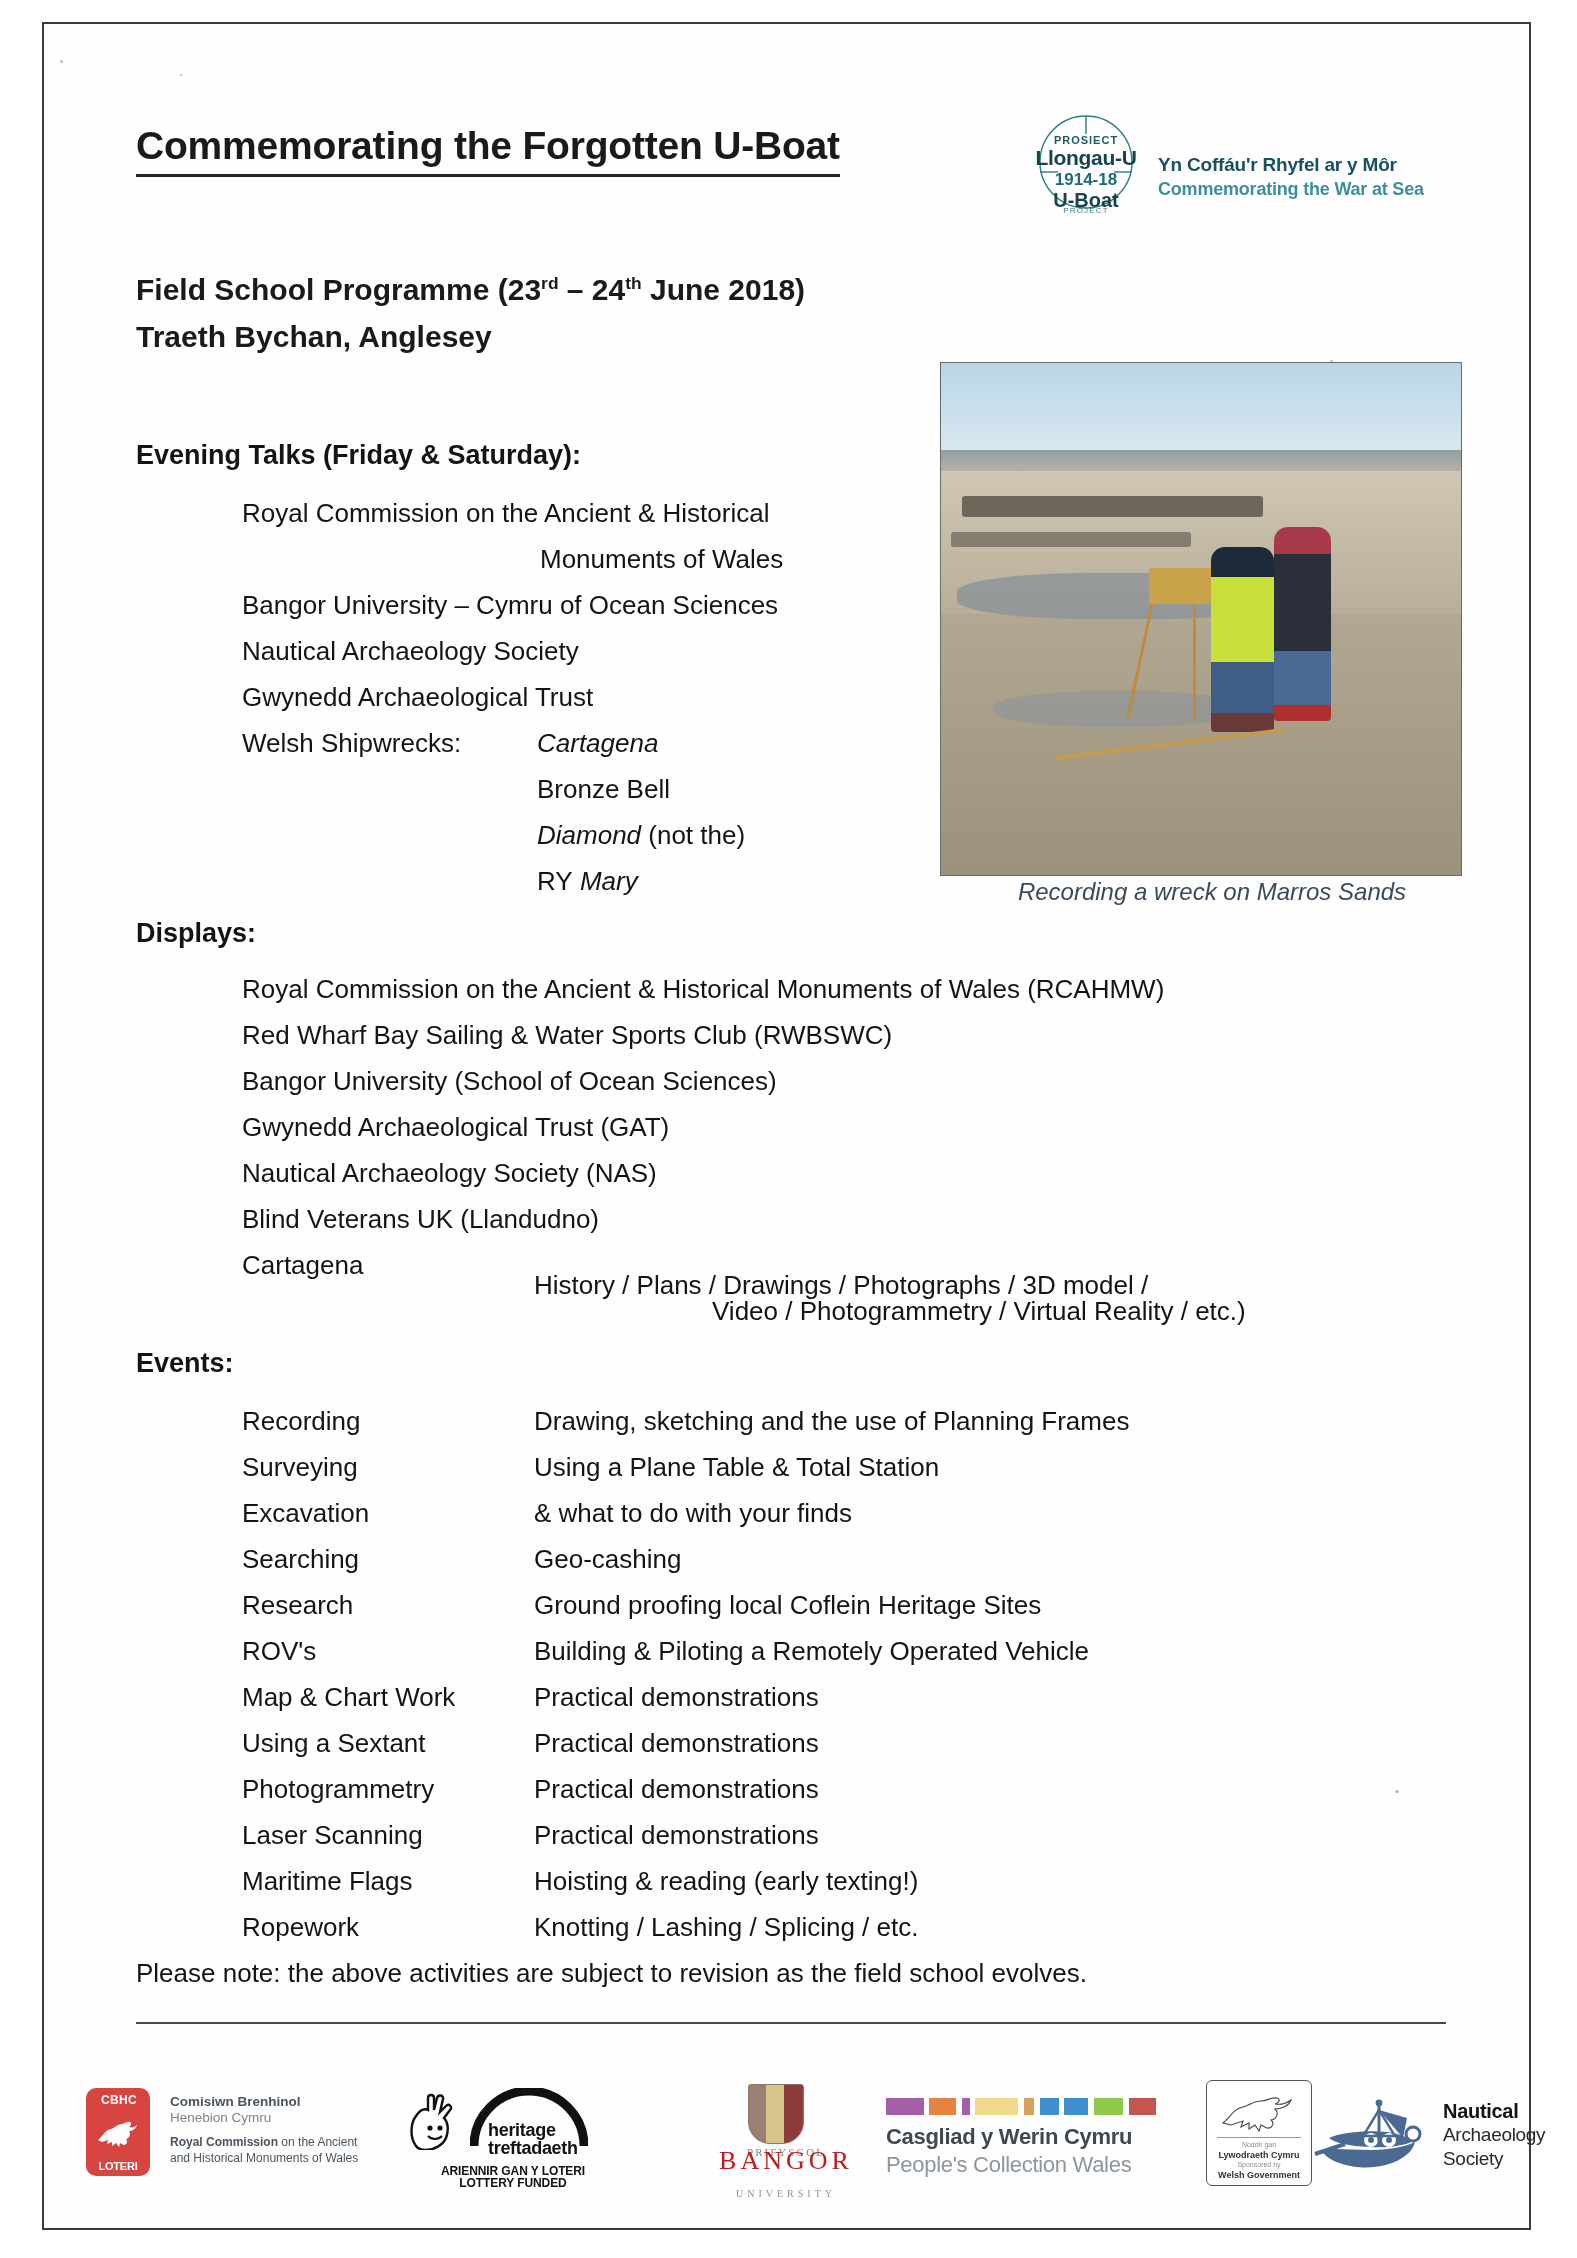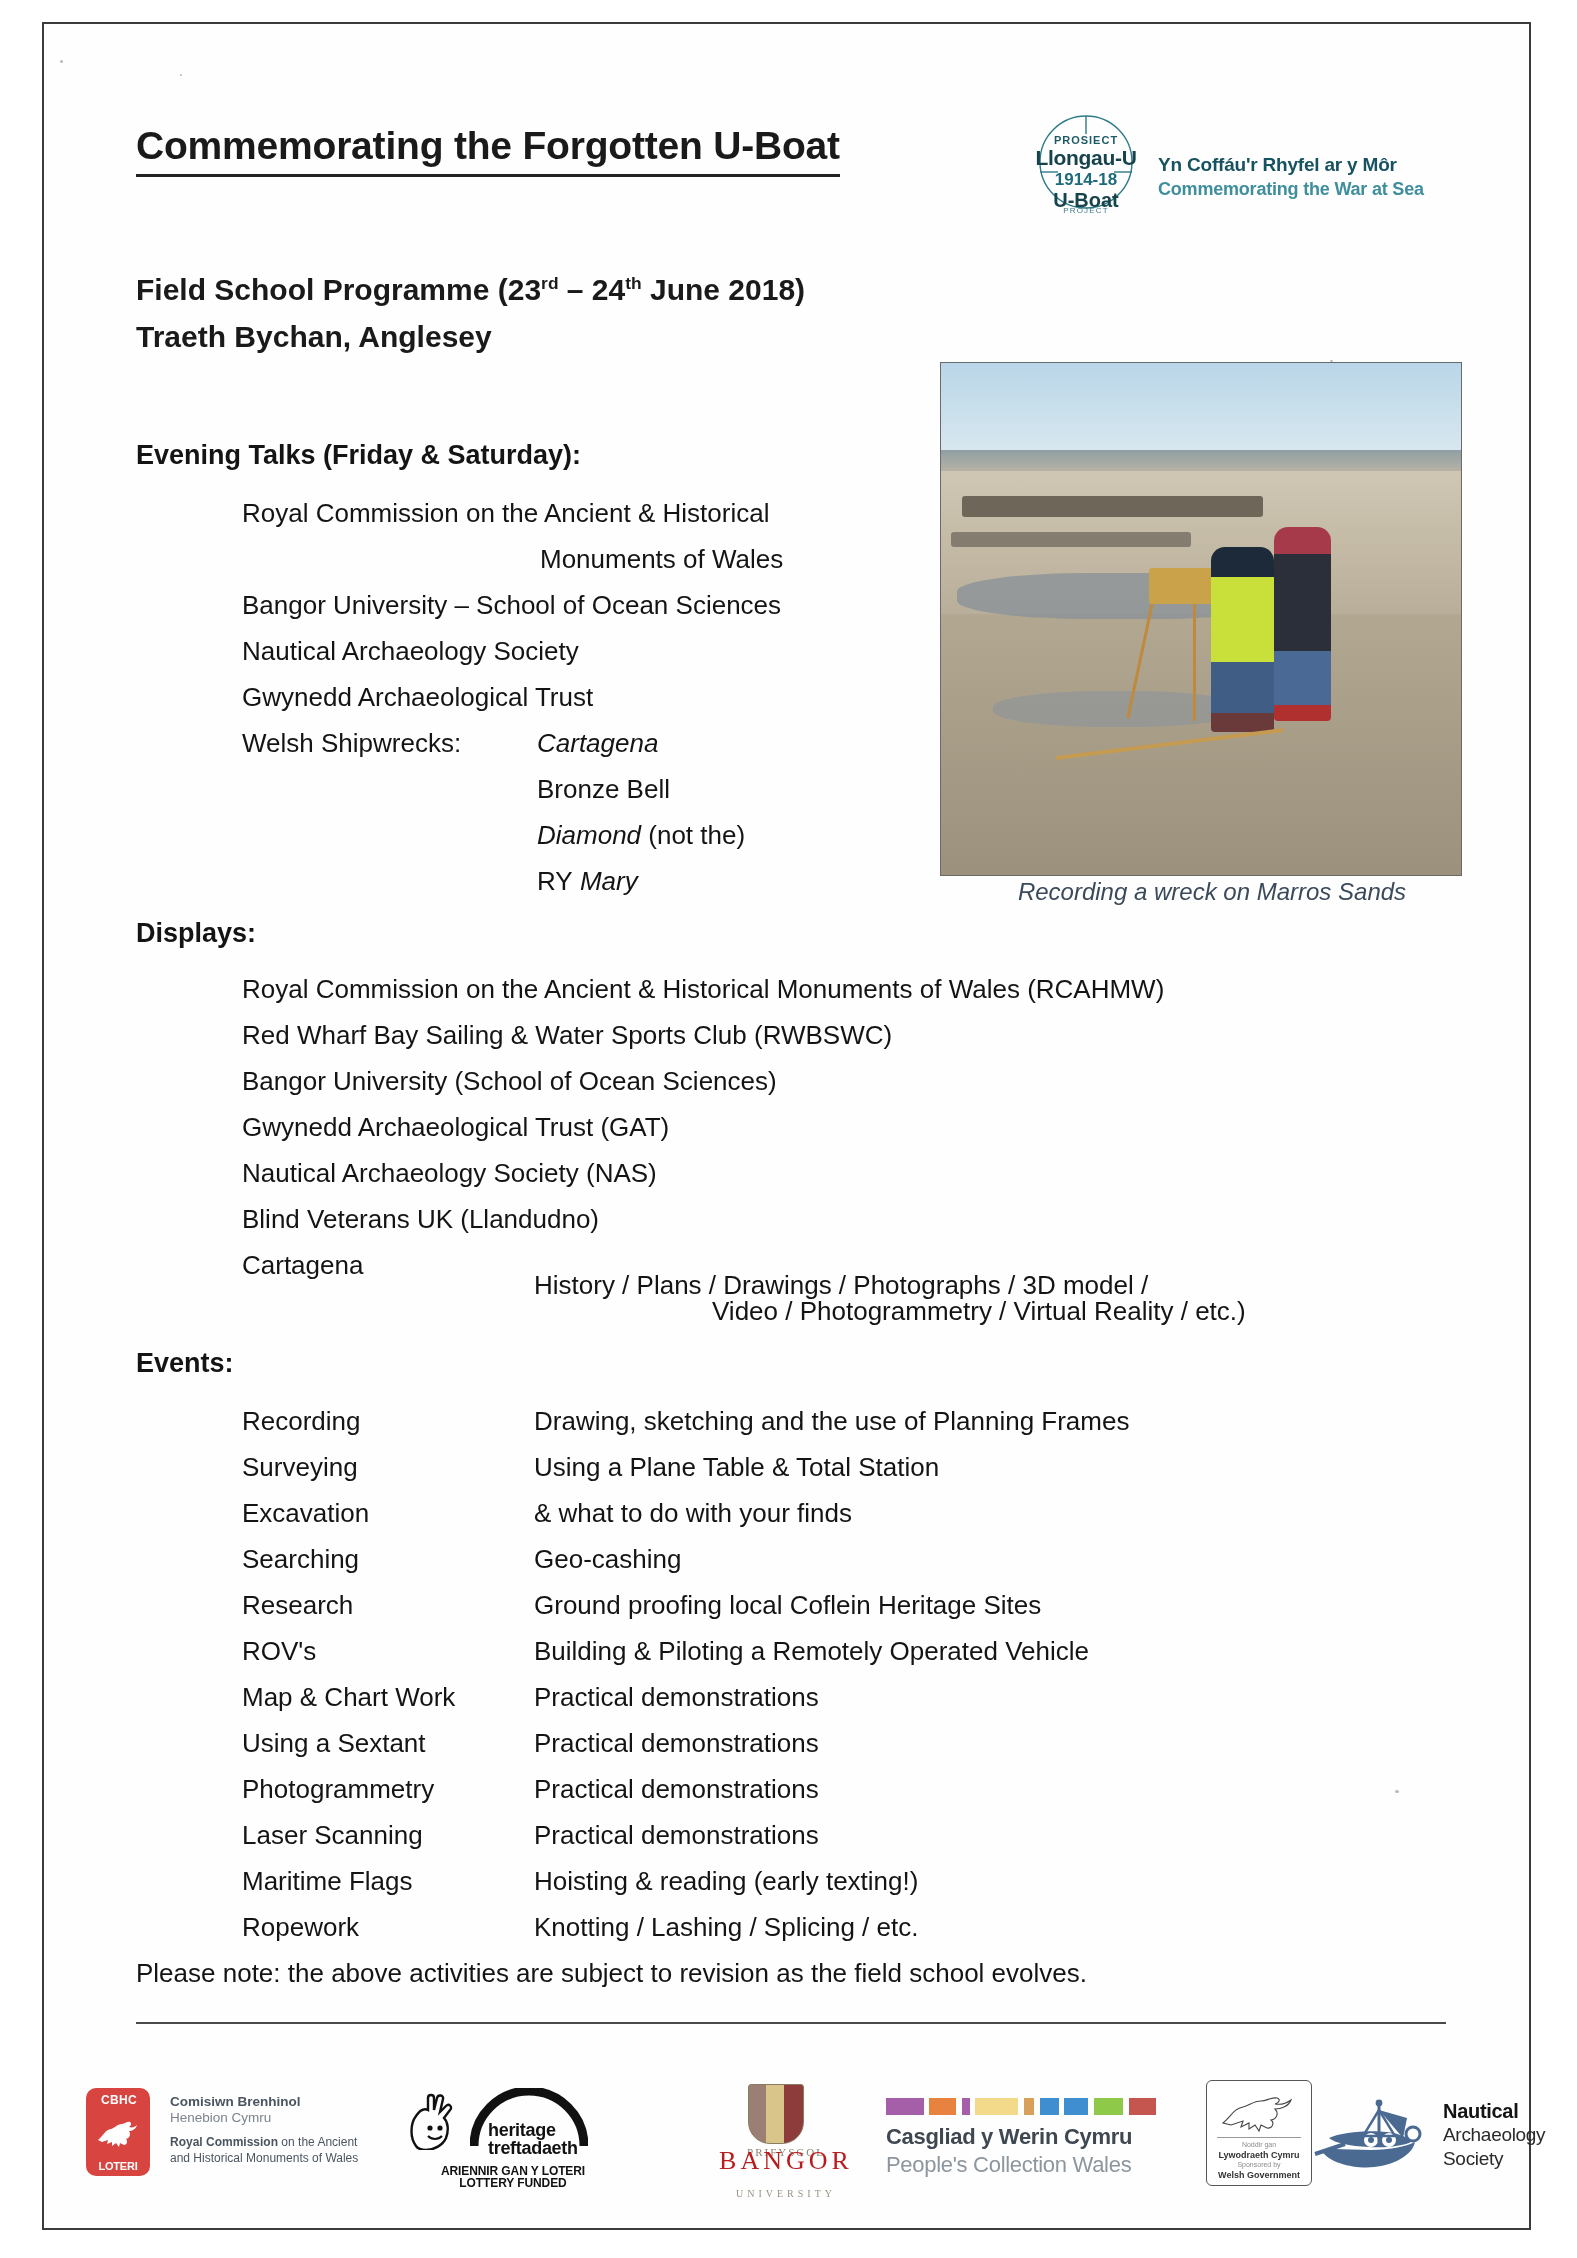--- a/index.html
+++ b/index.html
@@ -251,21 +251,21 @@
     <div class="ph-head"></div>
     <div class="ph-person-a"></div>
     <div class="ph-person-b"></div>
     <div class="ph-pole"></div>
   </div>
   <div class="caption">Recording a wreck on Marros Sands</div>
 
   <div class="sec-head" style="top:440px;">Evening Talks (Friday &amp; Saturday):</div>
   <div class="body-line" style="left:242px;top:490px;">Royal Commission on the Ancient &amp; Historical</div>
   <div class="body-line" style="left:540px;top:536px;">Monuments of Wales</div>
-  <div class="body-line" style="left:242px;top:582px;">Bangor University – School of Ocean Sciences</div>
+  <div class="body-line" style="left:242px;top:582px;">Bangor University – Cymru of Ocean Sciences</div>
   <div class="body-line" style="left:242px;top:628px;">Nautical Archaeology Society</div>
   <div class="body-line" style="left:242px;top:674px;">Gwynedd Archaeological Trust</div>
 
   <div class="body-line" style="left:242px;top:720px;">Welsh Shipwrecks:</div>
   <div class="body-line ital" style="left:537px;top:720px;">Cartagena</div>
   <div class="body-line" style="left:537px;top:766px;">Bronze Bell</div>
   <div class="body-line" style="left:537px;top:812px;"><span class="ital">Diamond</span><span> (not the)</span></div>
   <div class="body-line" style="left:537px;top:858px;"><span>RY&nbsp;</span><span class="ital">Mary</span></div>
 
   <div class="sec-head" style="top:918px;">Displays:</div>

